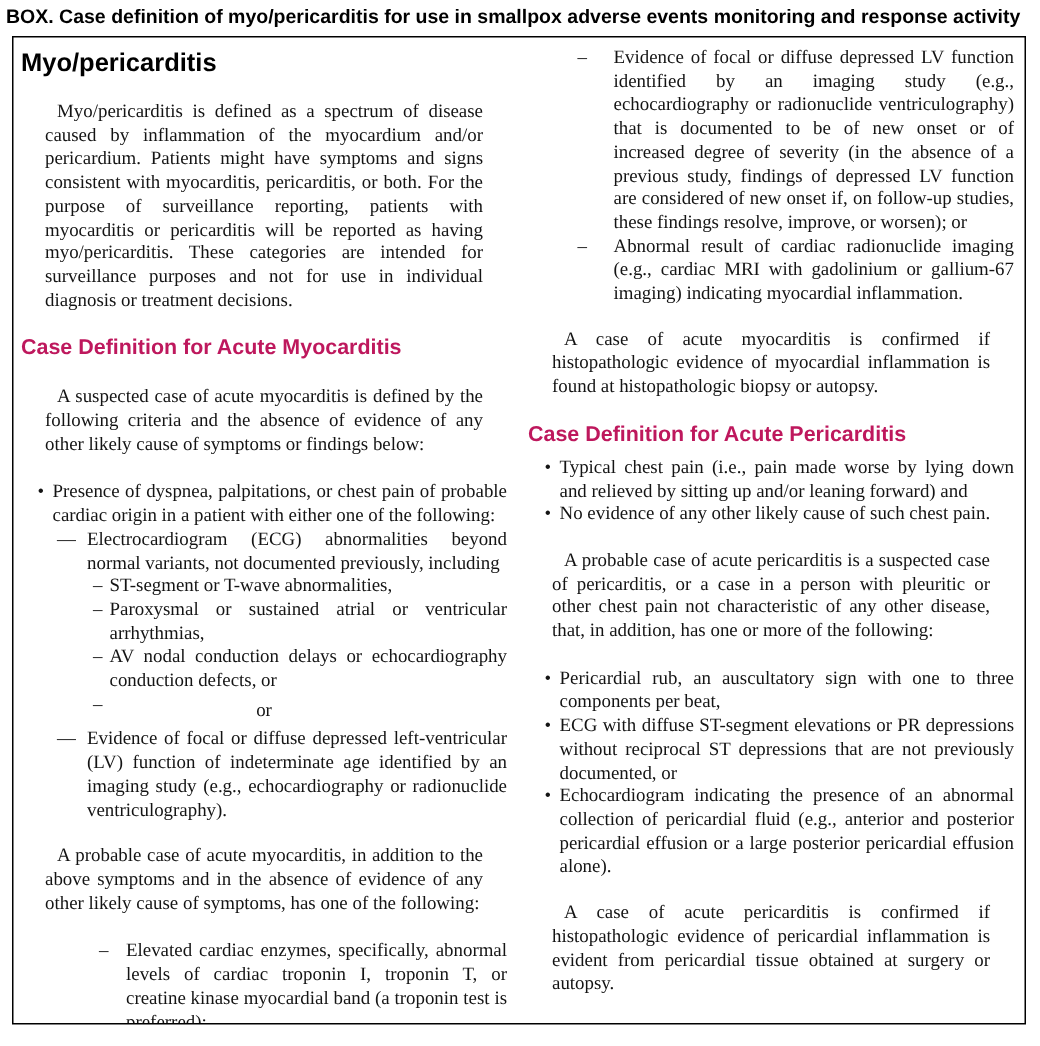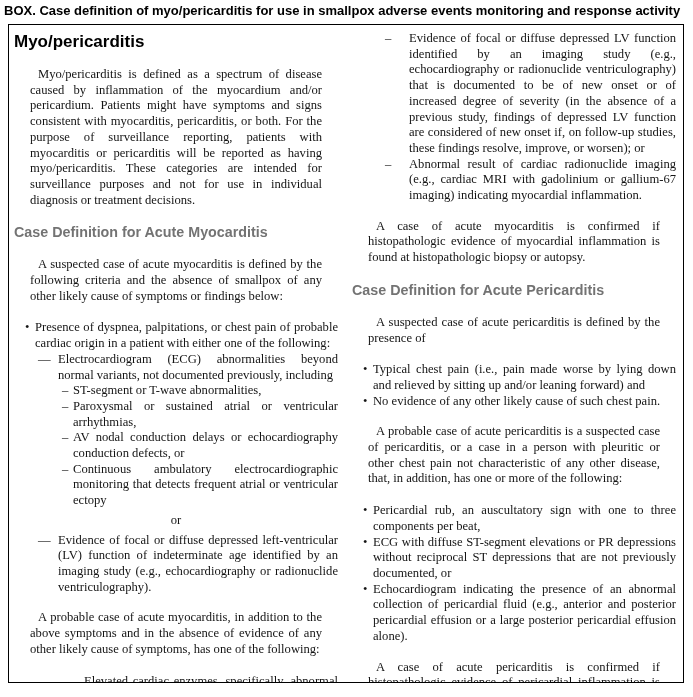--- a/index.html
+++ b/index.html
@@ -6,21 +6,21 @@
   .page{position:relative;width:693px;height:697px;background:#fff;color:#141414;overflow:hidden;
         font-family:"Liberation Serif", serif;}
   .box-label{position:absolute;left:4px;top:3px;width:685px;
         font-family:"Liberation Sans", sans-serif;font-weight:bold;font-size:13px;color:#000;}
   .defbox{position:absolute;left:8px;top:24px;width:676px;height:659px;border:1px solid #000;
         box-sizing:border-box;padding:6px 9px 0 5px;display:flex;gap:14px;overflow:hidden;}
   .col{width:324px;flex:0 0 324px;font-size:12.6px;line-height:15.7px;text-align:justify;}
   h1.bh{font-family:"Liberation Sans", sans-serif;font-weight:bold;font-size:17px;line-height:19px;
         margin:1px 0 7px 0;text-align:left;color:#000;}
   h2.bh{font-family:"Liberation Sans", sans-serif;font-weight:bold;font-size:14.3px;line-height:17px;
-        margin:15px 0 5px 0;text-align:left;color:#737373;}
+        margin:15px 0 5px 0;text-align:left;color:#be185d;}
   .col p{margin:16px;text-indent:8px;}
   .col p.spaced{margin-top:15px;}
   .li{position:relative;margin:0;}
   .li .mk{position:absolute;top:0;}
   .li.bullet{padding-left:21px;}      .li.bullet .mk{left:11px;}
   .li.emdash{padding-left:44px;}      .li.emdash .mk{left:24px;}
   .li.endash{padding-left:59px;}      .li.endash .mk{left:48px;}
   .li.deepL{padding-left:70px;}       .li.deepL .mk{left:52px;}
   .li.deepR{padding-left:57px;}       .li.deepR .mk{left:33px;}
   .sep-or{text-align:center;margin:4px;}
@@ -32,21 +32,21 @@
 
   <div class="box-label">BOX. Case definition of myo/pericarditis for use in smallpox adverse events monitoring and response activity</div>
 
   <div class="defbox">
 
     <div class="col">
       <h1 class="bh">Myo/pericarditis</h1>
       <p>Myo/pericarditis is defined as a spectrum of disease caused by inflammation of the myocardium and/or pericardium. Patients might have symptoms and signs consistent with myocarditis, pericarditis, or both. For the purpose of surveillance reporting, patients with myocarditis or pericarditis will be reported as having myo/pericarditis. These categories are intended for surveillance purposes and not for use in individual diagnosis or treatment decisions.</p>
 
       <h2 class="bh">Case Definition for Acute Myocarditis</h2>
-      <p>A suspected case of acute myocarditis is defined by the following criteria and the absence of smallpox of any other likely cause of symptoms or findings below:</p>
+      <p>A suspected case of acute myocarditis is defined by the following criteria and the absence of evidence of any other likely cause of symptoms or findings below:</p>
 
       <div class="li bullet">
         <span class="mk">•</span>
         <span>Presence of dyspnea, palpitations, or chest pain of probable cardiac origin in a patient with either one of the following:</span>
       </div>
 
       <div class="li emdash">
         <span class="mk">—</span>
         <span>Electrocardiogram (ECG) abnormalities beyond normal variants, not documented previously, including</span>
       </div>
@@ -58,21 +58,20 @@
       <div class="li endash">
         <span class="mk">–</span>
         <span>Paroxysmal or sustained atrial or ventricular arrhythmias,</span>
       </div>
       <div class="li endash">
         <span class="mk">–</span>
         <span>AV nodal conduction delays or echocardiography conduction defects, or</span>
       </div>
       <div class="li endash">
         <span class="mk">–</span>
-        <span>Continuous ambulatory electrocardiographic monitoring that detects frequent atrial or ventricular ectopy</span>
       </div>
 
       <div class="sep-or">or</div>
 
       <div class="li emdash">
         <span class="mk">—</span>
         <span>Evidence of focal or diffuse depressed left-ventricular (LV) function of indeterminate age identified by an imaging study (e.g., echocardiography or radionuclide ventriculography).</span>
       </div>
 
       <p class="spaced">A probable case of acute myocarditis, in addition to the above symptoms and in the absence of evidence of any other likely cause of symptoms, has one of the following:</p>
@@ -89,21 +88,20 @@
         <span>Evidence of focal or diffuse depressed LV function identified by an imaging study (e.g., echocardiography or radionuclide ventriculography) that is documented to be of new onset or of increased degree of severity (in the absence of a previous study, findings of depressed LV function are considered of new onset if, on follow-up studies, these findings resolve, improve, or worsen); or</span>
       </div>
       <div class="li deepR">
         <span class="mk">–</span>
         <span>Abnormal result of cardiac radionuclide imaging (e.g., cardiac MRI with gadolinium or gallium-67 imaging) indicating myocardial inflammation.</span>
       </div>
 
       <p class="spaced">A case of acute myocarditis is confirmed if histopathologic evidence of myocardial inflammation is found at histopathologic biopsy or autopsy.</p>
 
       <h2 class="bh">Case Definition for Acute Pericarditis</h2>
-      <p>A suspected case of acute pericarditis is defined by the presence of</p>
 
       <div class="li bullet">
         <span class="mk">•</span>
         <span>Typical chest pain (i.e., pain made worse by lying down and relieved by sitting up and/or leaning forward) and</span>
       </div>
       <div class="li bullet">
         <span class="mk">•</span>
         <span>No evidence of any other likely cause of such chest pain.</span>
       </div>
 

